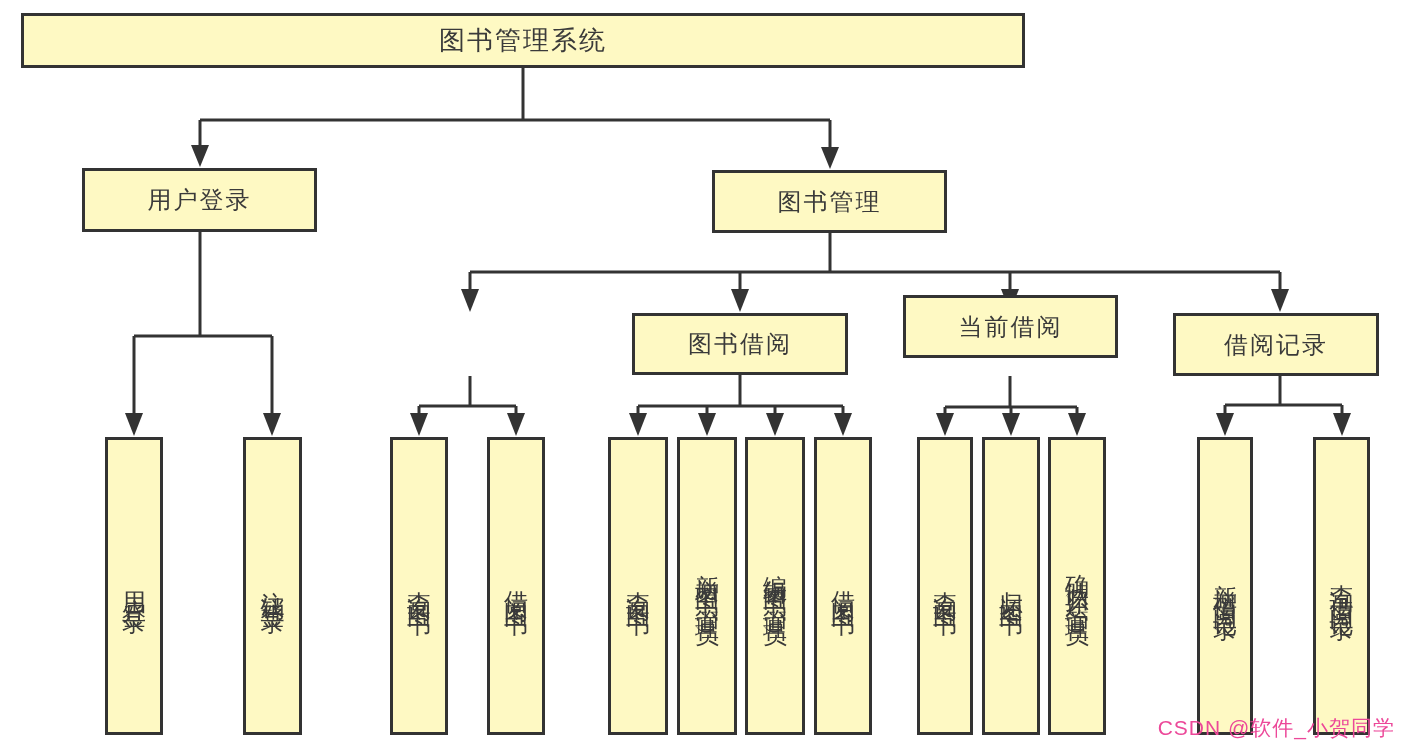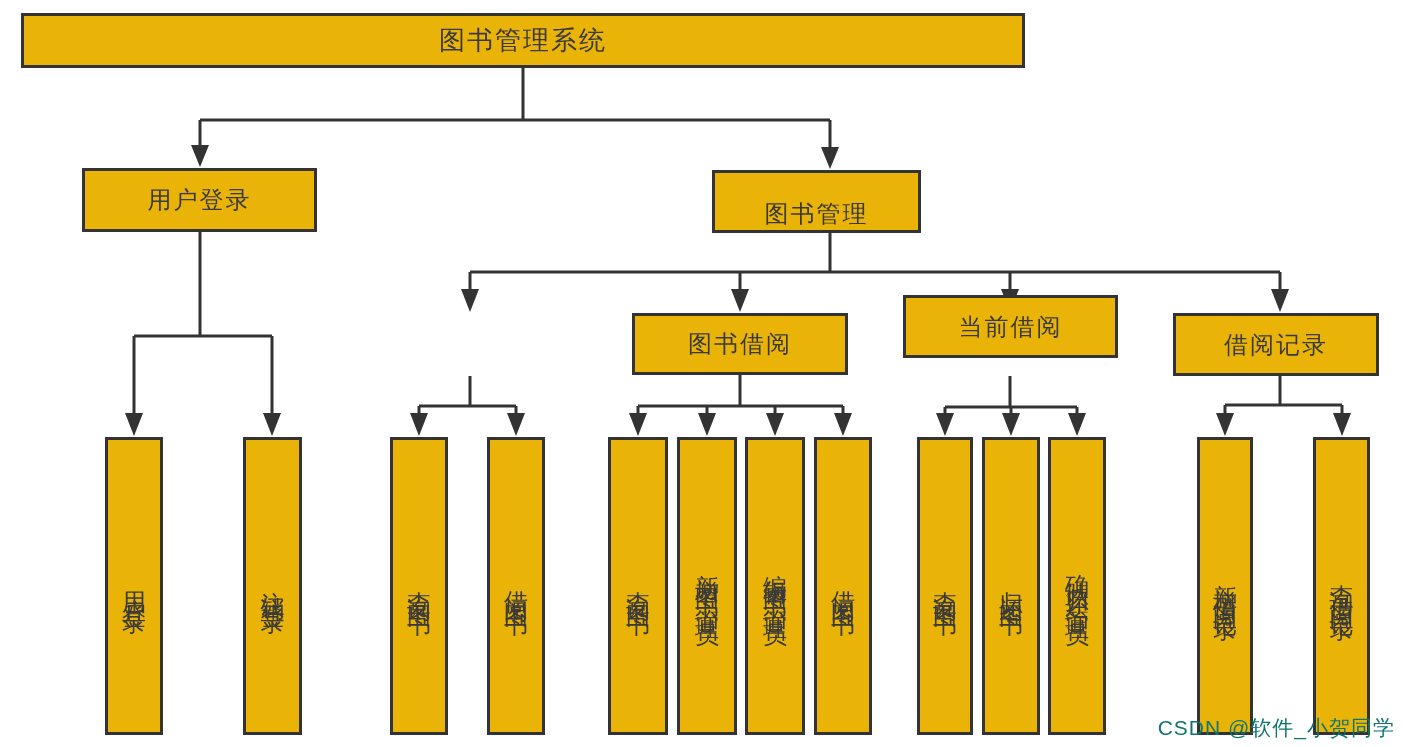--- a/index.html
+++ b/index.html
@@ -6,21 +6,21 @@
   .canvas {
     position:relative;
     width:1405px; height:747px;
     background:#ffffff;
     font-family:"Liberation Sans","DejaVu Sans",sans-serif;
     overflow:hidden;
   }
   svg.connectors { position:absolute; left:0; top:0; width:1405px; height:747px; }
   .node {
     position:absolute;
-    background:#eab308;
+    background:#fef9c3;
     border:3px solid #333333;
     box-sizing:border-box;
     display:flex;
     align-items:center;
     justify-content:center;
   }
   .node .lbl {
     color:#3a3a3a;
     font-size:24px;
     letter-spacing:2px;
@@ -31,21 +31,21 @@
     writing-mode:vertical-lr;
     text-orientation:mixed;
     font-size:24px;
     letter-spacing:7px;
     line-height:1;
   }
   .watermark {
     position:absolute;
     right:10px; bottom:5px;
     font-size:21px;
-    color:#0f766e;
+    color:#ec4899;
     letter-spacing:1px;
     white-space:nowrap;
   }
 </style>
 </head>
 <body>
 
 <div class="canvas">
 
   <svg class="connectors" viewBox="0 0 1405 747" xmlns="http://www.w3.org/2000/svg">
@@ -114,21 +114,21 @@
     </g>
   </svg>
 
   <div class="node root" style="left:21px; top:13px; width:1004px; height:55px;">
     <span class="lbl">图书管理系统</span>
   </div>
 
   <div class="node" style="left:82px; top:168px; width:235px; height:64px;">
     <span class="lbl">用户登录</span>
   </div>
-  <div class="node" style="left:712px; top:170px; width:209px; height:63px;align-items:flex-end;">
+  <div class="node" style="left:712px; top:170px; width:235px; height:63px;">
     <span class="lbl">图书管理</span>
   </div>
 
   <div class="node" style="left:632px; top:313px; width:216px; height:62px;align-items:center;">
     <span class="lbl">图书借阅</span>
   </div>
   <div class="node" style="left:903px; top:295px; width:215px; height:63px;">
     <span class="lbl">当前借阅</span>
   </div>
   <div class="node" style="left:1173px; top:313px; width:206px; height:63px;">

